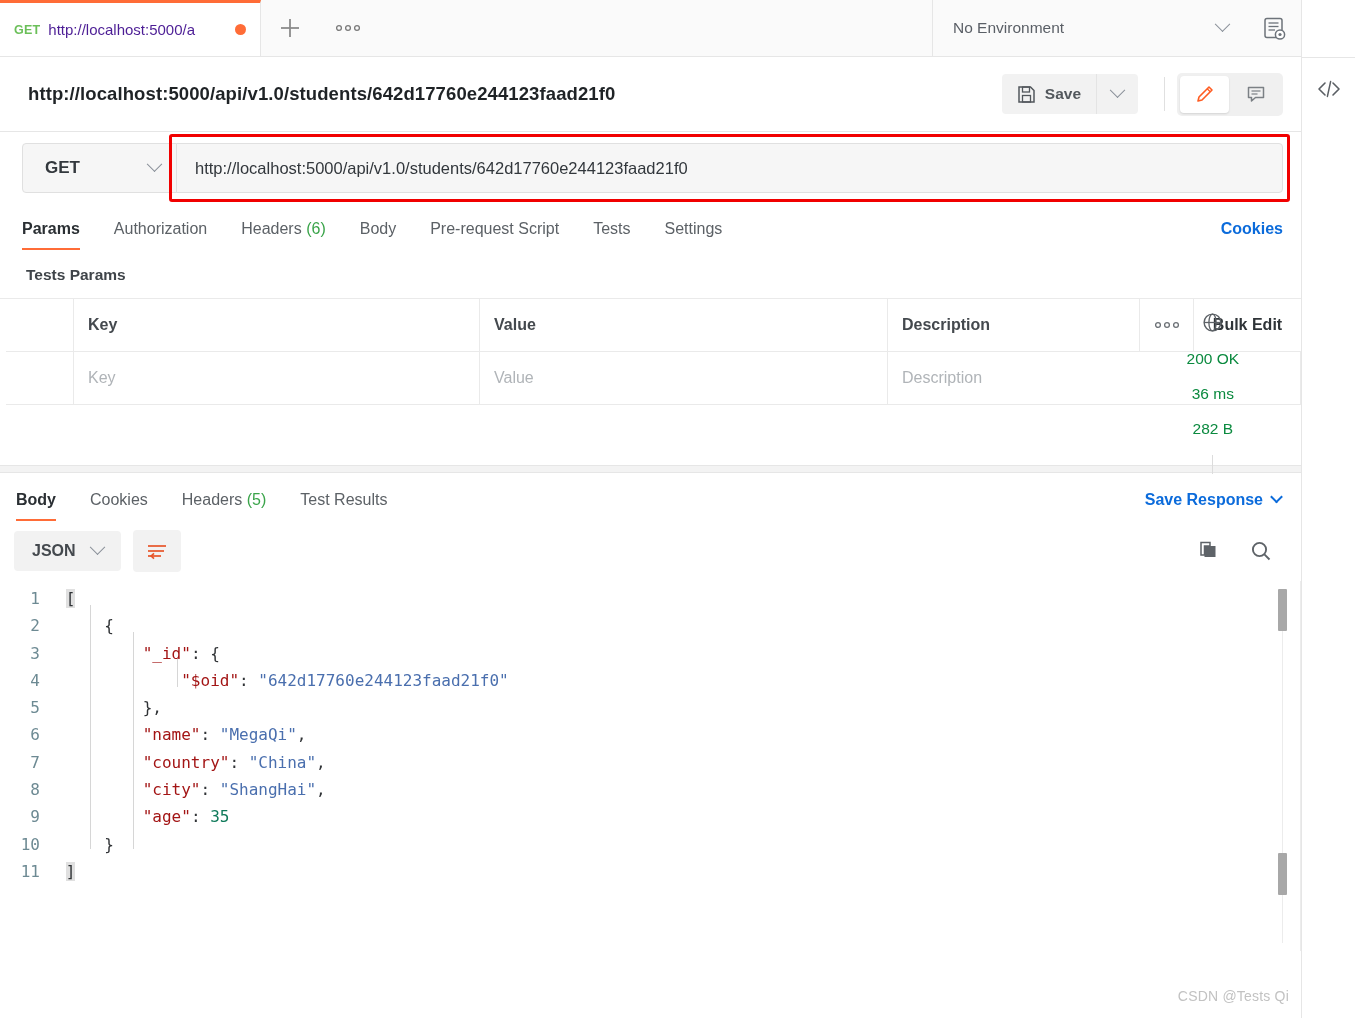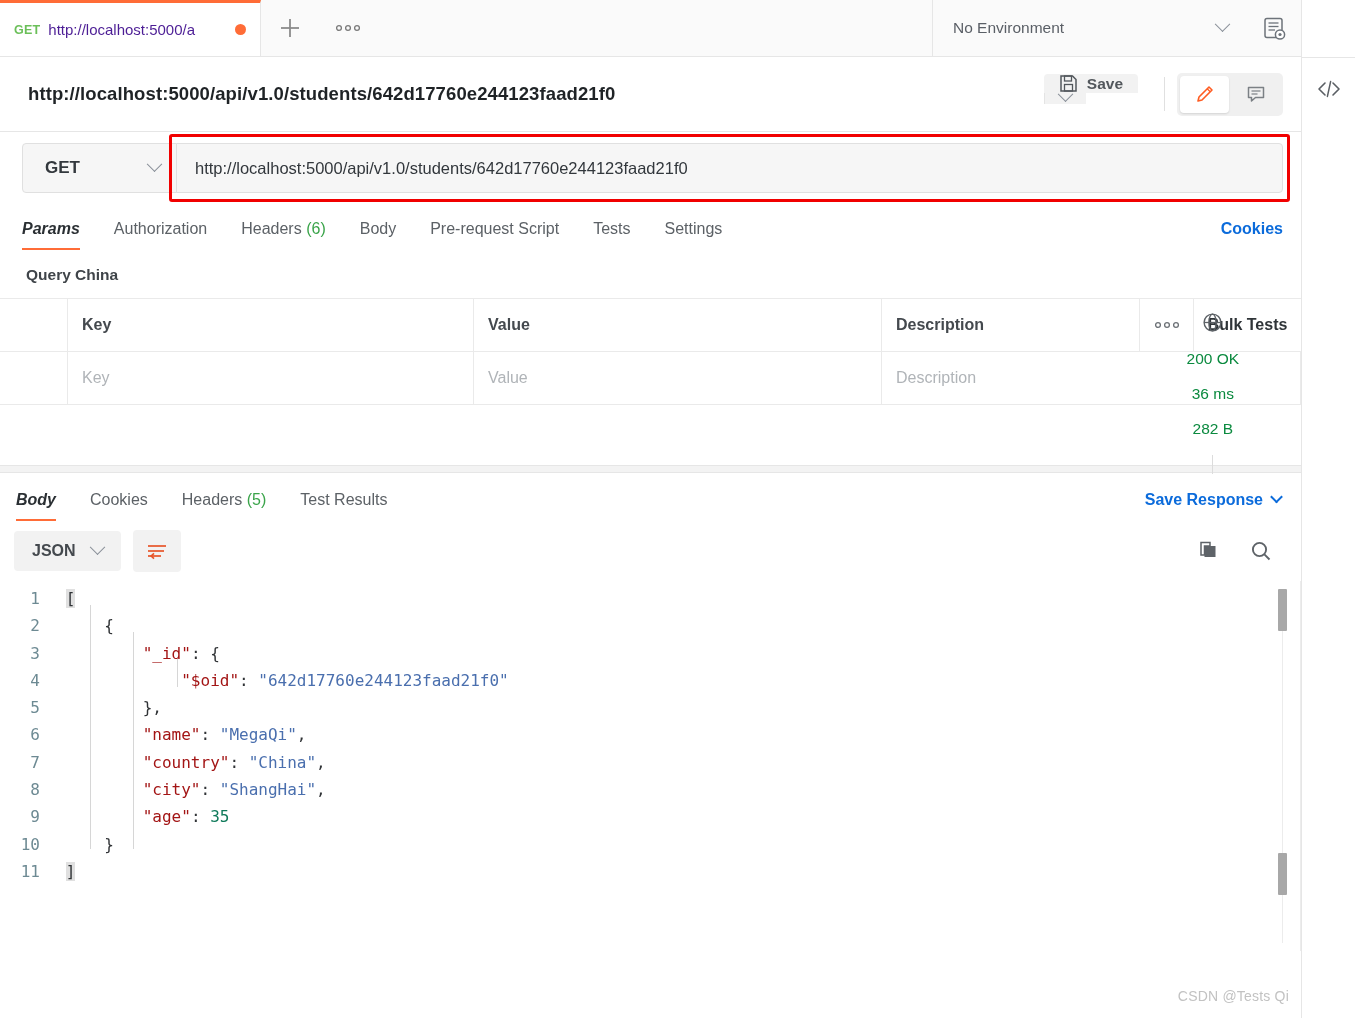--- a/index.html
+++ b/index.html
@@ -36,21 +36,21 @@
   .env-eye { width: 53px; display: flex; align-items: center; justify-content: center;
              color: #6d737a; cursor: pointer; }
   .chev { display: inline-block; width: 11px; height: 11px; border-right: 1.6px solid #8a9099;
           border-bottom: 1.6px solid #8a9099; transform: rotate(45deg) translate(-3px,-3px); }
 
   
   .titlerow { height: 75px; display: flex; align-items: center; padding: 0 18px 0 28px;
               border-bottom: 1px solid #e6e6e6; background: #fff; }
   .req-title { flex: 1; font-size: 18.5px; font-weight: 700; color: #1f2326; letter-spacing: .1px; }
   .save-group { display: flex; align-items: stretch; height: 40px; border-radius: 4px;
-                overflow: hidden; margin-right: 14px; flex-direction: column; }
+                overflow: hidden; margin-right: 14px; }
   .save-btn { background: #f2f2f2; display: flex; align-items: center; gap: 9px;
               padding: 0 15px; font-size: 15.5px; font-weight: 700; color: #52575c; cursor: pointer; }
   .save-caret { background: #f2f2f2; width: 42px; display: flex; align-items: center;
                 justify-content: center; border-left: 1px solid #e4e4e4; cursor: pointer; }
   .vsep { width: 1px; height: 34px; background: #e0e0e0; margin: 0 12px; }
   .pencomm { display: flex; background: #f0f0f0; border-radius: 5px; padding: 3px; gap: 2px; }
   .pc-btn { width: 49px; height: 37px; display: flex; align-items: center; justify-content: center;
             border-radius: 4px; cursor: pointer; }
   .pc-btn.active { background: #fff; box-shadow: 0 1px 2px rgba(0,0,0,.12); }
 
@@ -74,31 +74,31 @@
   .send-caret { background: #0d8df0; width: 45px; display: flex; align-items: center;
                 justify-content: center; border-left: 1px solid #2d9af2; cursor: pointer; }
   .chev-w { display: inline-block; width: 10px; height: 10px; border-right: 2px solid #fff;
             border-bottom: 2px solid #fff; transform: rotate(45deg) translate(-3px,-3px); }
 
   
   .reqtabs { height: 46px; display: flex; align-items: flex-end; padding: 0 18px 0 22px; }
   .rtab { font-size: 16px; color: #5c6166; padding: 0 17px 12px 17px; cursor: pointer;
           position: relative; white-space: nowrap; }
   .rtab:first-child { padding-left: 0; }
-  .rtab.active { color: #2a2f33; font-weight: 600; font-style: italic; }
+  .rtab.active { color: #2a2f33; font-weight: 600; }
   .rtab.active::after { content: ""; position: absolute; left: 0; right: 17px; bottom: 0;
                         height: 2.5px; background: #ff6c37; }
   .rtab .cnt { color: #3aa44a; }
   .rt-spacer { flex: 1; }
   .cookies-lnk { font-size: 16px; color: #0b6bdb; font-weight: 600; padding-bottom: 12px;
                  cursor: pointer; }
 
   
   .qp-title { font-size: 15.5px; font-weight: 700; color: #3f4449; padding: 16px 0 14px 26px; }
-  .tbl { border-top: 1px solid #eaeaea; }
+  .tbl { border-top: 1px solid #eaeaea; padding-left: 6px; }
   .tr { display: flex; border-bottom: 1px solid #eaeaea; }
   .td { padding: 17px 0 17px 14px; font-size: 16px; border-right: 1px solid #eaeaea; }
   .c-chk { width: 68px; border-right: 1px solid #eaeaea; }
   .c-key { width: 406px; }
   .c-val { width: 408px; }
   .c-desc { flex: 1; }
   .c-dots { width: 54px; display: flex; align-items: center; justify-content: center;
             color: #6c7176; border-right: 1px solid #eaeaea; cursor: pointer; }
   .c-bulk { width: 107px; display: flex; align-items: center; justify-content: center;
             font-size: 16px; font-weight: 700; color: #2f3438; cursor: pointer; }
@@ -264,35 +264,35 @@
       <div class="rtab">
         <span>Tests</span>
       </div>
       <div class="rtab">
         <span>Settings</span>
       </div>
       <div class="rt-spacer"></div>
       <div class="cookies-lnk">Cookies</div>
     </div>
 
-    <div class="qp-title">Query China</div>
+    <div class="qp-title">Tests Params</div>
     <div class="tbl">
       <div class="tr">
         <div class="c-chk"></div>
         <div class="td c-key th">Key</div>
         <div class="td c-val th">Value</div>
         <div class="td c-desc th">Description</div>
         <div class="c-dots">
           <svg width="26" height="8" viewBox="0 0 26 8" aria-hidden="true">
               <circle cx="4" cy="4" r="2.4" fill="none" stroke="#6c7176" stroke-width="1.3"></circle>
               <circle cx="13" cy="4" r="2.4" fill="none" stroke="#6c7176" stroke-width="1.3"></circle>
               <circle cx="22" cy="4" r="2.4" fill="none" stroke="#6c7176" stroke-width="1.3"></circle>
             </svg>
         </div>
-        <div class="c-bulk">Bulk Tests</div>
+        <div class="c-bulk">Bulk Edit</div>
       </div>
       <div class="tr">
         <div class="c-chk"></div>
         <div class="td c-key ph">Key</div>
         <div class="td c-val ph">Value</div>
         <div class="td c-desc ph">Description</div>
       </div>
     </div>
     <div class="filler"></div>
 

